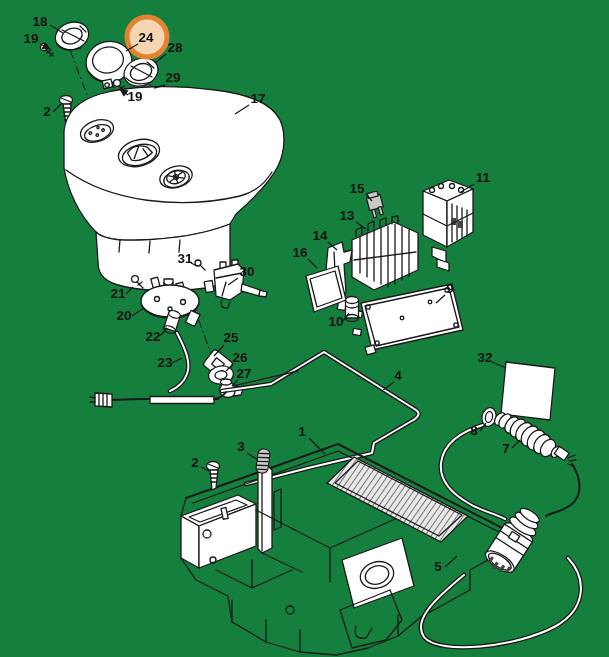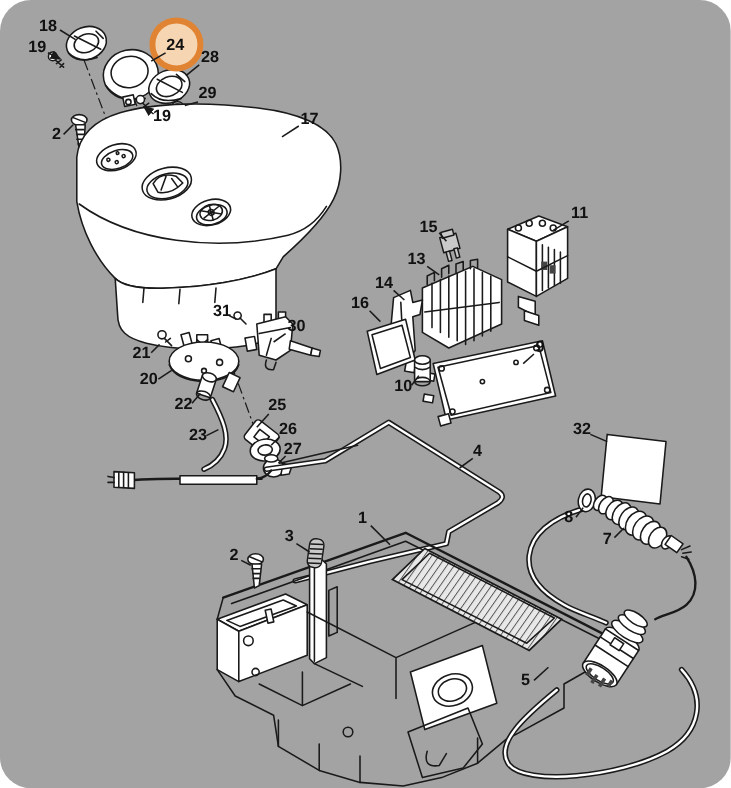--- a/index.html
+++ b/index.html
@@ -1,17 +1,17 @@
 <!DOCTYPE html>
 <html><head>
 <meta charset="utf-8">
 <style>
   html,body{margin:0;padding:0;background:#ffffff;}
-  #stage{position:relative;width:609px;height:657px;background:#a3a3a3;overflow:hidden;
-         font-family:"Liberation Sans", sans-serif;border-radius:26px;}
+  #stage{position:relative;width:609px;height:657px;background:#15803d;overflow:hidden;
+         font-family:"Liberation Sans", sans-serif;}
   svg{display:block;}
   .ln{fill:none;stroke:#1a1a1a;stroke-width:1.3;stroke-linecap:round;stroke-linejoin:round;}
   .ln2{fill:none;stroke:#1a1a1a;stroke-width:2;stroke-linecap:round;stroke-linejoin:round;}
   .fillw{fill:#ffffff;stroke:#1a1a1a;stroke-width:1.3;stroke-linejoin:round;}
   .fillg{fill:#c9c9c9;stroke:#1a1a1a;stroke-width:1.2;stroke-linejoin:round;}
   .filld{fill:#444444;stroke:none;}
   .dash{fill:none;stroke:#1a1a1a;stroke-width:1;stroke-dasharray:9 3 2 3;}
   .wire{fill:none;stroke:#1a1a1a;stroke-width:4.6;stroke-linecap:round;stroke-linejoin:round;}
   .wirein{fill:none;stroke:#ffffff;stroke-width:2;stroke-linecap:round;stroke-linejoin:round;}
   .callout-num{font-family:"Liberation Sans", sans-serif;font-weight:bold;font-size:13.5px;

